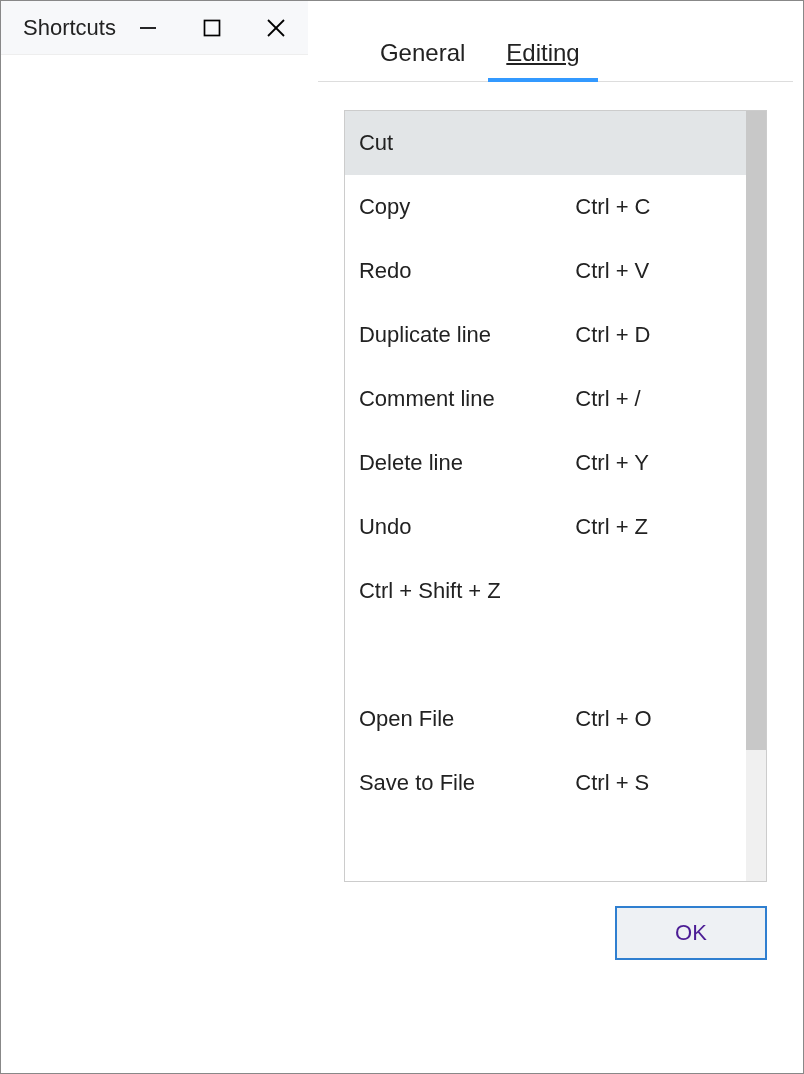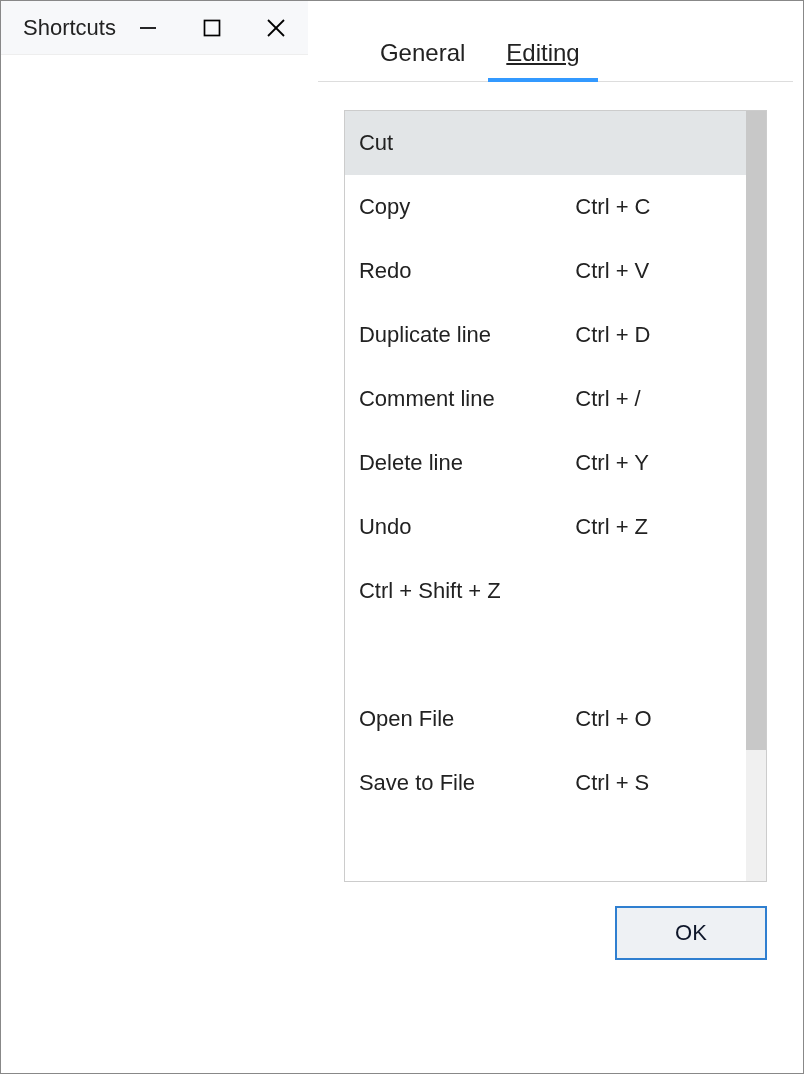--- a/index.html
+++ b/index.html
@@ -129,21 +129,21 @@
       display: flex;
       justify-content: flex-end;
       padding: 24px 36px 28px 36px;
     }
     .ok-button {
       width: 152px;
       height: 54px;
       background: #eef1f4;
       border: 2px solid #2f7fd0;
       font-size: 22px;
-      color: #0f172a;
+      color: #4c1d95;
       cursor: pointer;
       display: flex;
       align-items: center;
       justify-content: center;
     }
   </style>
 </head>
 <body>
 
 <div class="window">

